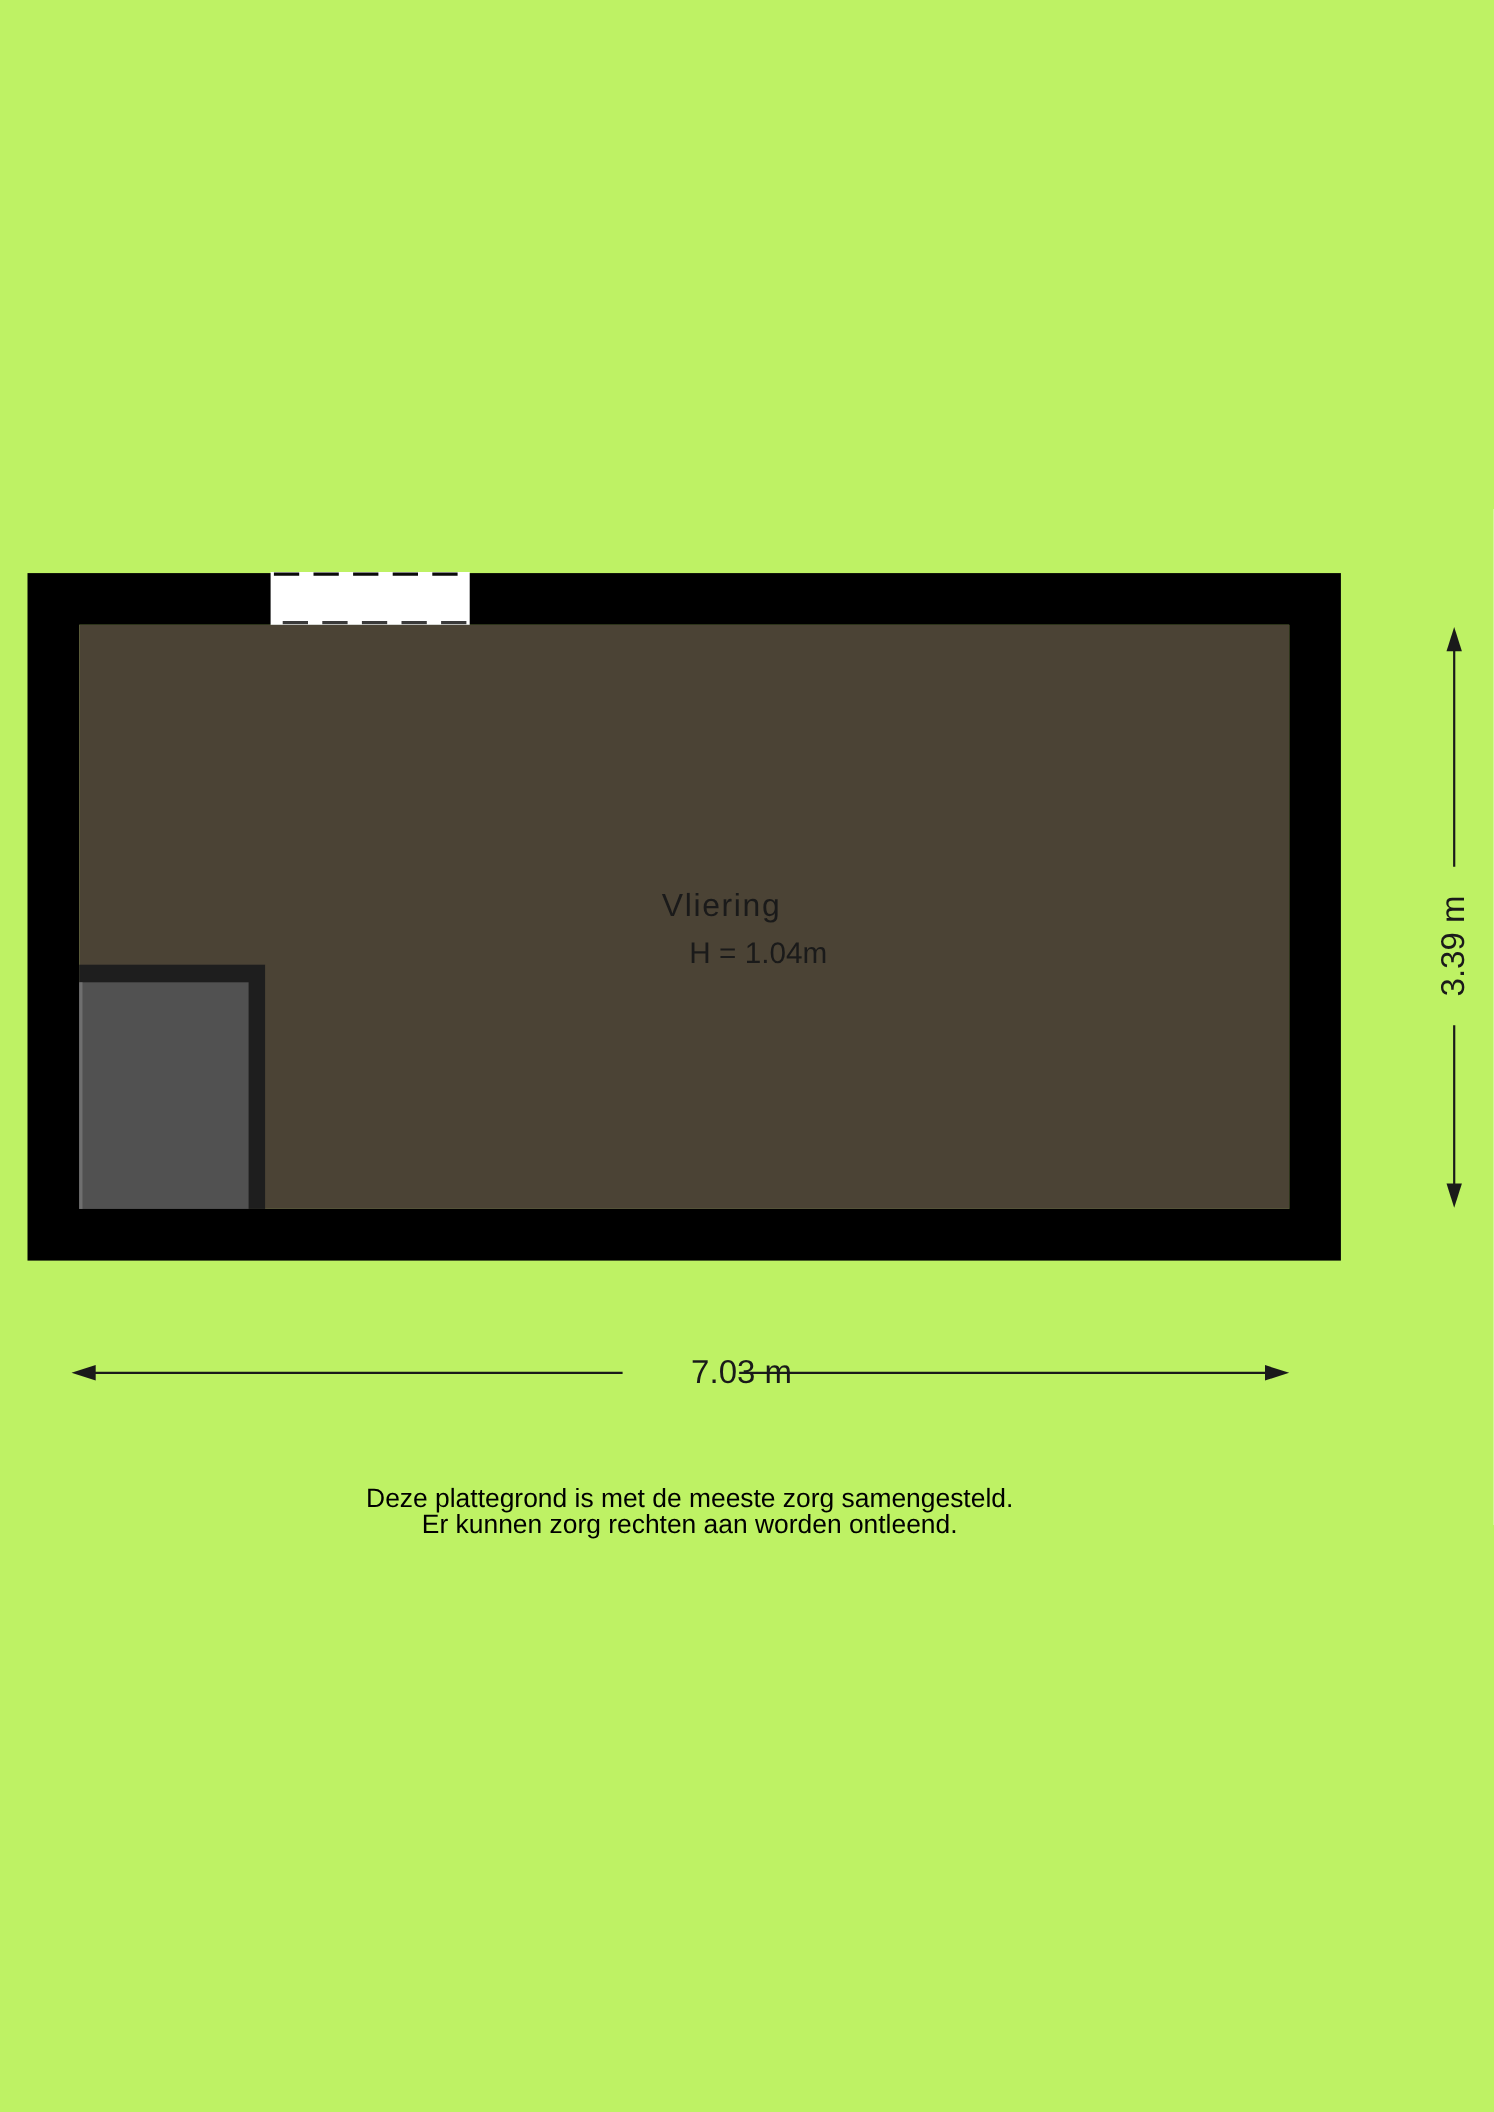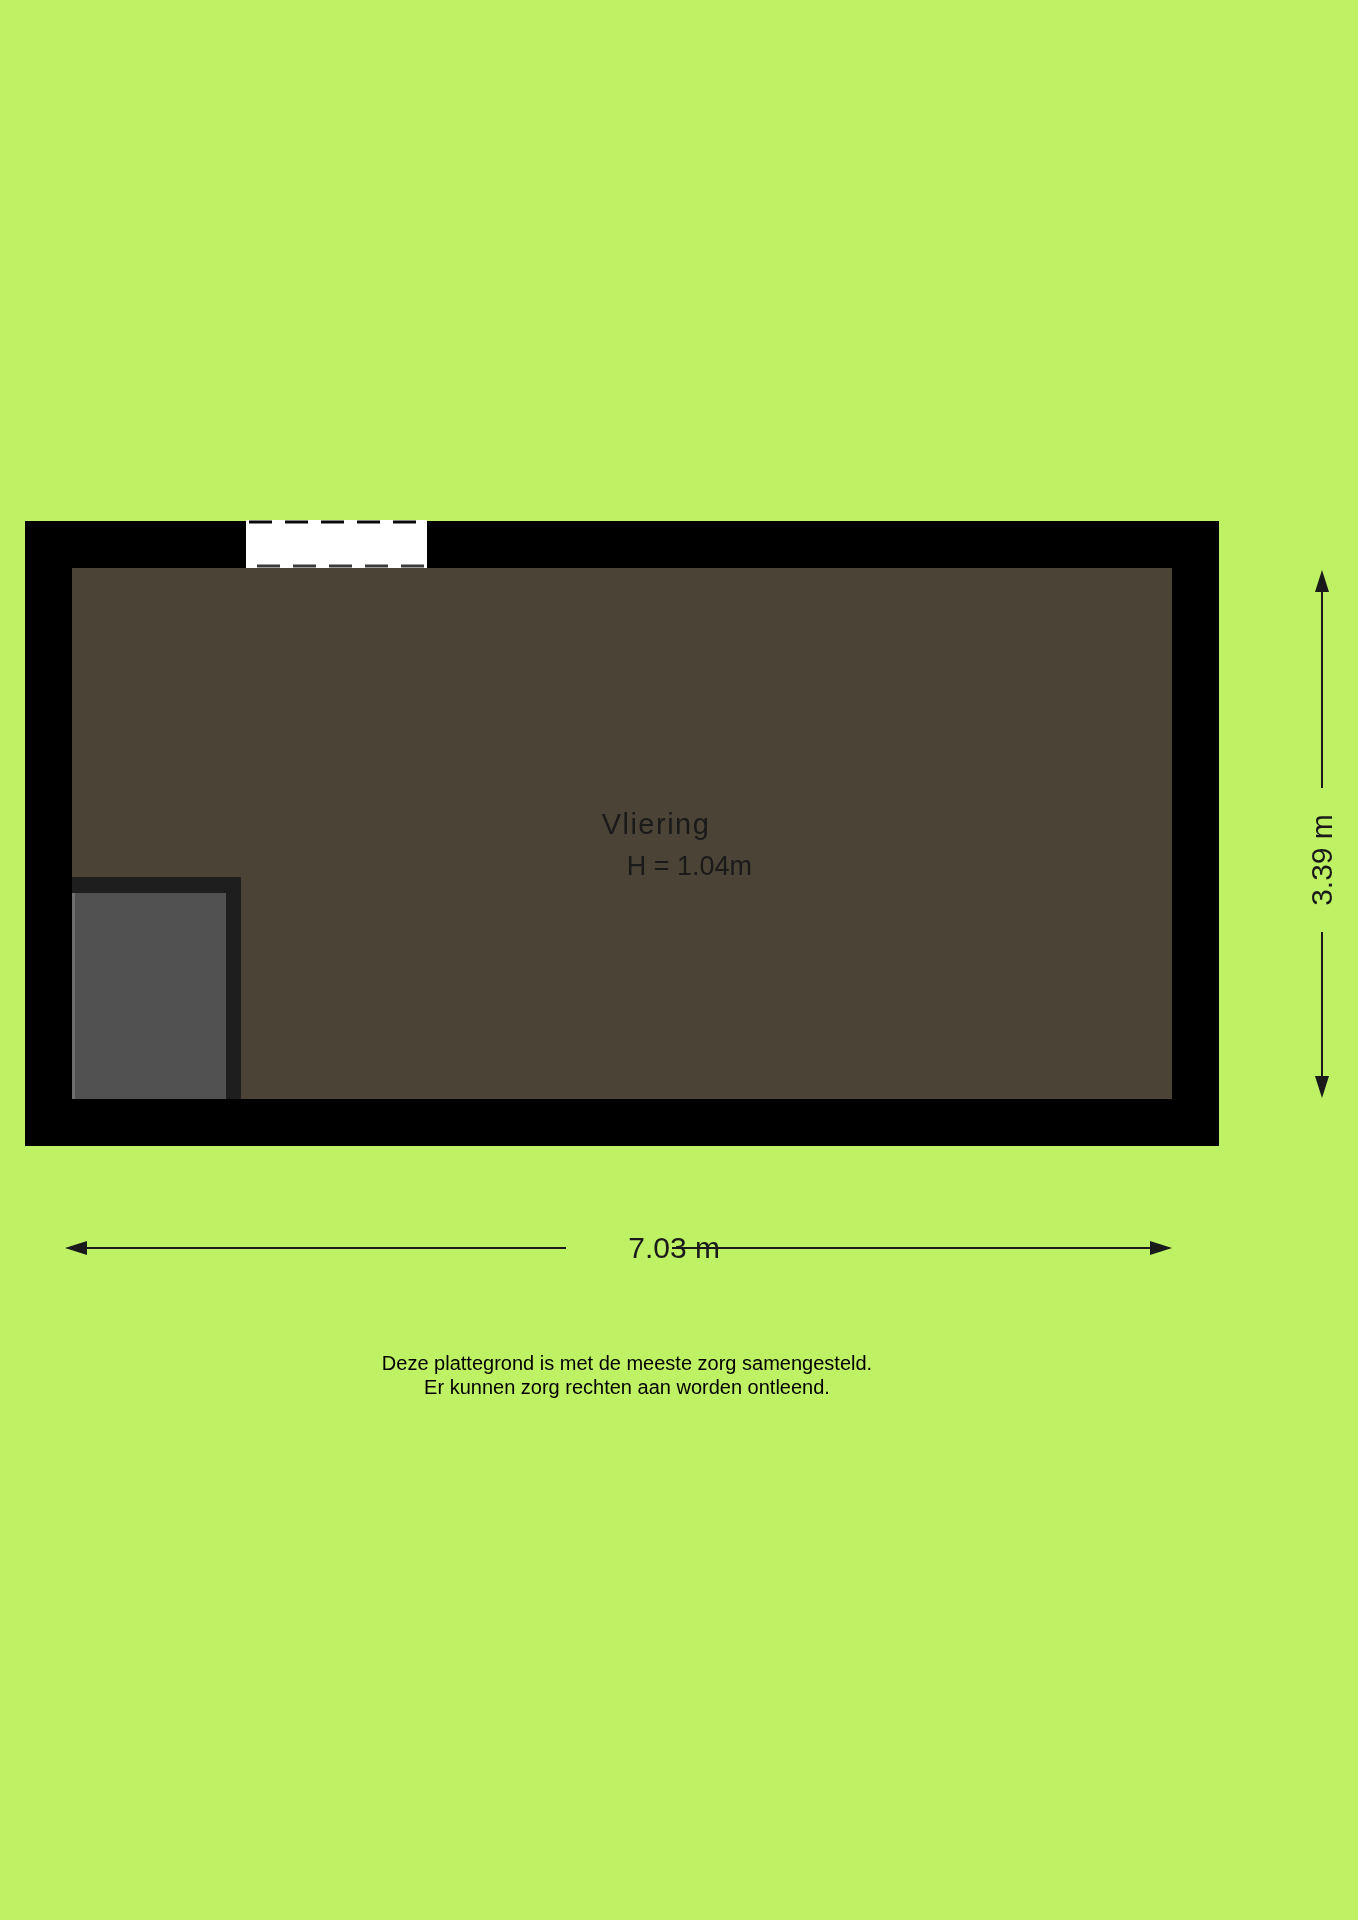--- a/index.html
+++ b/index.html
@@ -135,21 +135,21 @@
     color: #1a1a1a;
     z-index: 4;
   }
   
   .disclaimer {
     position: absolute;
     left: 127px;
     top: 1351px;
     width: 1000px;
     text-align: center;
-    font-size: 20px;
+    font-size: 24px;
     line-height: 24px;
     color: #000000;
   }
 </style>
 </head>
 <body>
 
 <div class="canvas">
 
   <div class="plan-outline">

